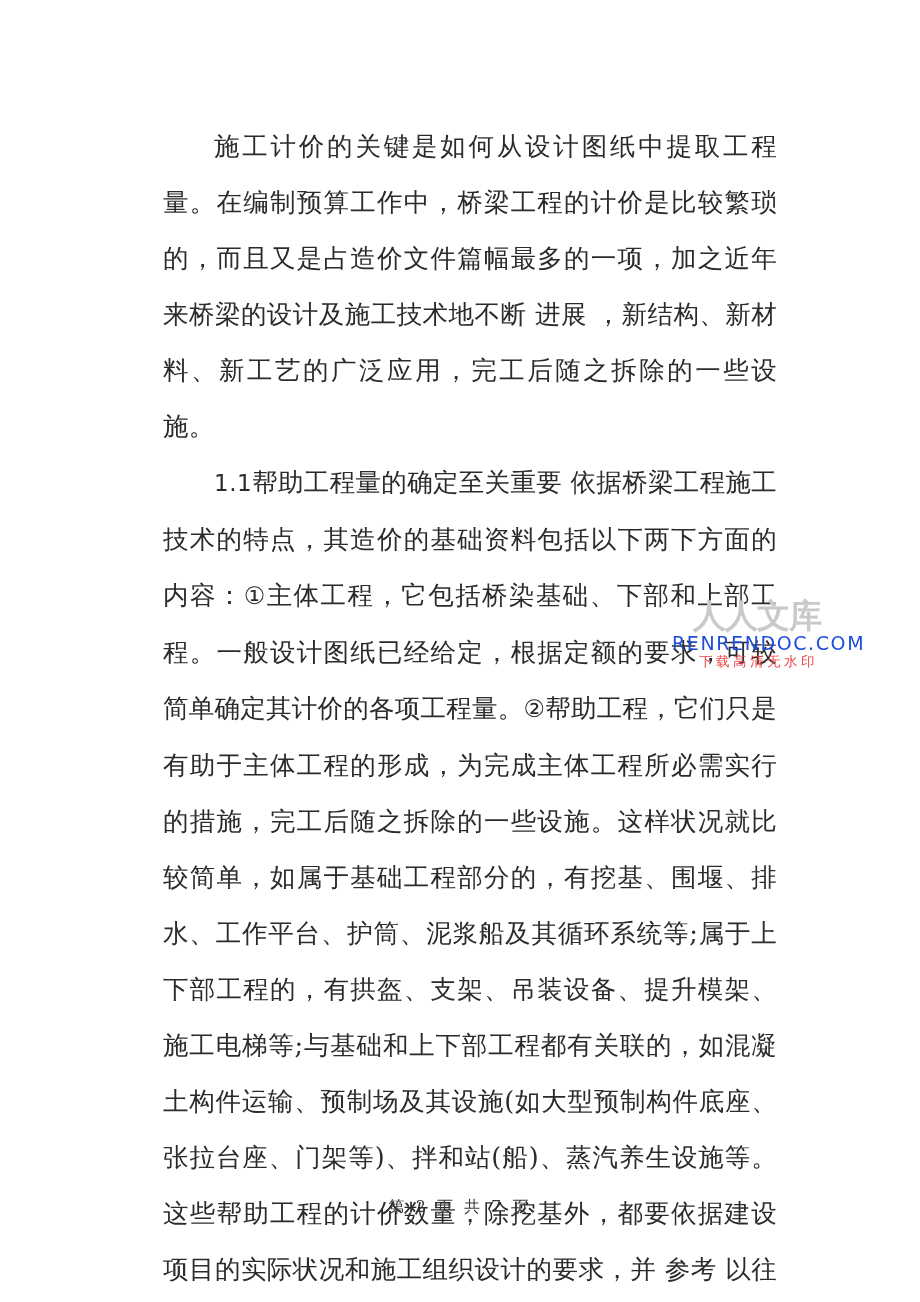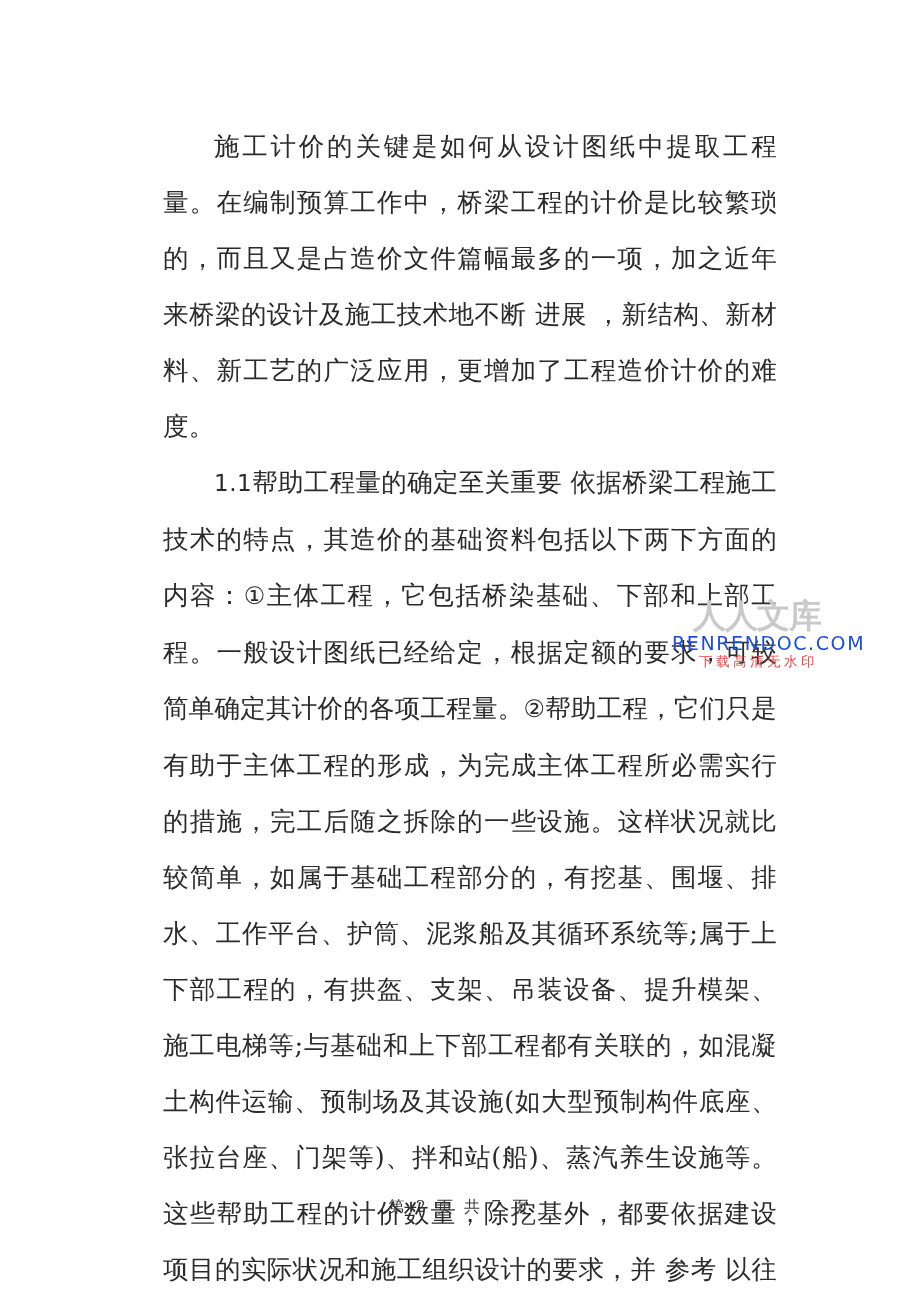--- a/index.html
+++ b/index.html
@@ -109,21 +109,21 @@
     white-space: pre;
   }
 </style>
 </head>
 <body>
 
 <div class="page">
 
   <div class="text-block">
 
-    <p class="para para-indent">施工计价的关键是如何从设计图纸中提取工程量。在编制预算工作中，桥梁工程的计价是比较繁琐的，而且又是占造价文件篇幅最多的一项，加之近年来桥梁的设计及施工技术地不断 进展 ，新结构、新材料、新工艺的广泛应用，更增加了工程造价计价的难度。</p>
+    <p class="para para-indent">施工计价的关键是如何从设计图纸中提取工程量。在编制预算工作中，桥梁工程的计价是比较繁琐的，而且又是占造价文件篇幅最多的一项，加之近年来桥梁的设计及施工技术地不断 进展 ，新结构、新材料、新工艺的广泛应用，完工后随之拆除的一些设施。</p>
 
     <p class="para para-indent"><span class="sec-num">1.1</span><span>帮助工程量的确定至关重要  依据桥梁工程施工技术的特点，其造价的基础资料包括以下两下方面的内容：</span><span class="circled">①</span><span>主体工程，它包括桥染基础、下部和上部工程。一般设计图纸已经给定，根据定额的要求，可较简单确定其计价的各项工程量。</span><span class="circled">②</span><span>帮助工程，它们只是有助于主体工程的形成，为完成主体工程所必需实行的措施，完工后随之拆除的一些设施。这样状况就比较简单，如属于基础工程部分的，有挖基、围堰、排水、工作平台、护筒、泥浆船及其循环系统等;属于上下部工程的，有拱盔、支架、吊装设备、提升模架、施工电梯等;与基础和上下部工程都有关联的，如混凝土构件运输、预制场及其设施(如大型预制构件底座、张拉台座、门架等)、拌和站(船)、蒸汽养生设施等。这些帮助工程的计价数量，除挖基外，都要依据建设项目的实际状况和施工组织设计的要求，并 参考 以往的胜利阅历来取定，设计图纸上是不反映的，可塑性较大，而对工程造价又有极其重要的影响。因此，正确取定各项计价工程量，就有着非常重要的现实意义。</span></p>
 
   </div>
 
   <div class="watermark">
     <div class="wm-logo">人人文库</div>
     <div class="wm-domain">RENRENDOC.COM</div>
     <div class="wm-sub">下载高清无水印</div>
   </div>

